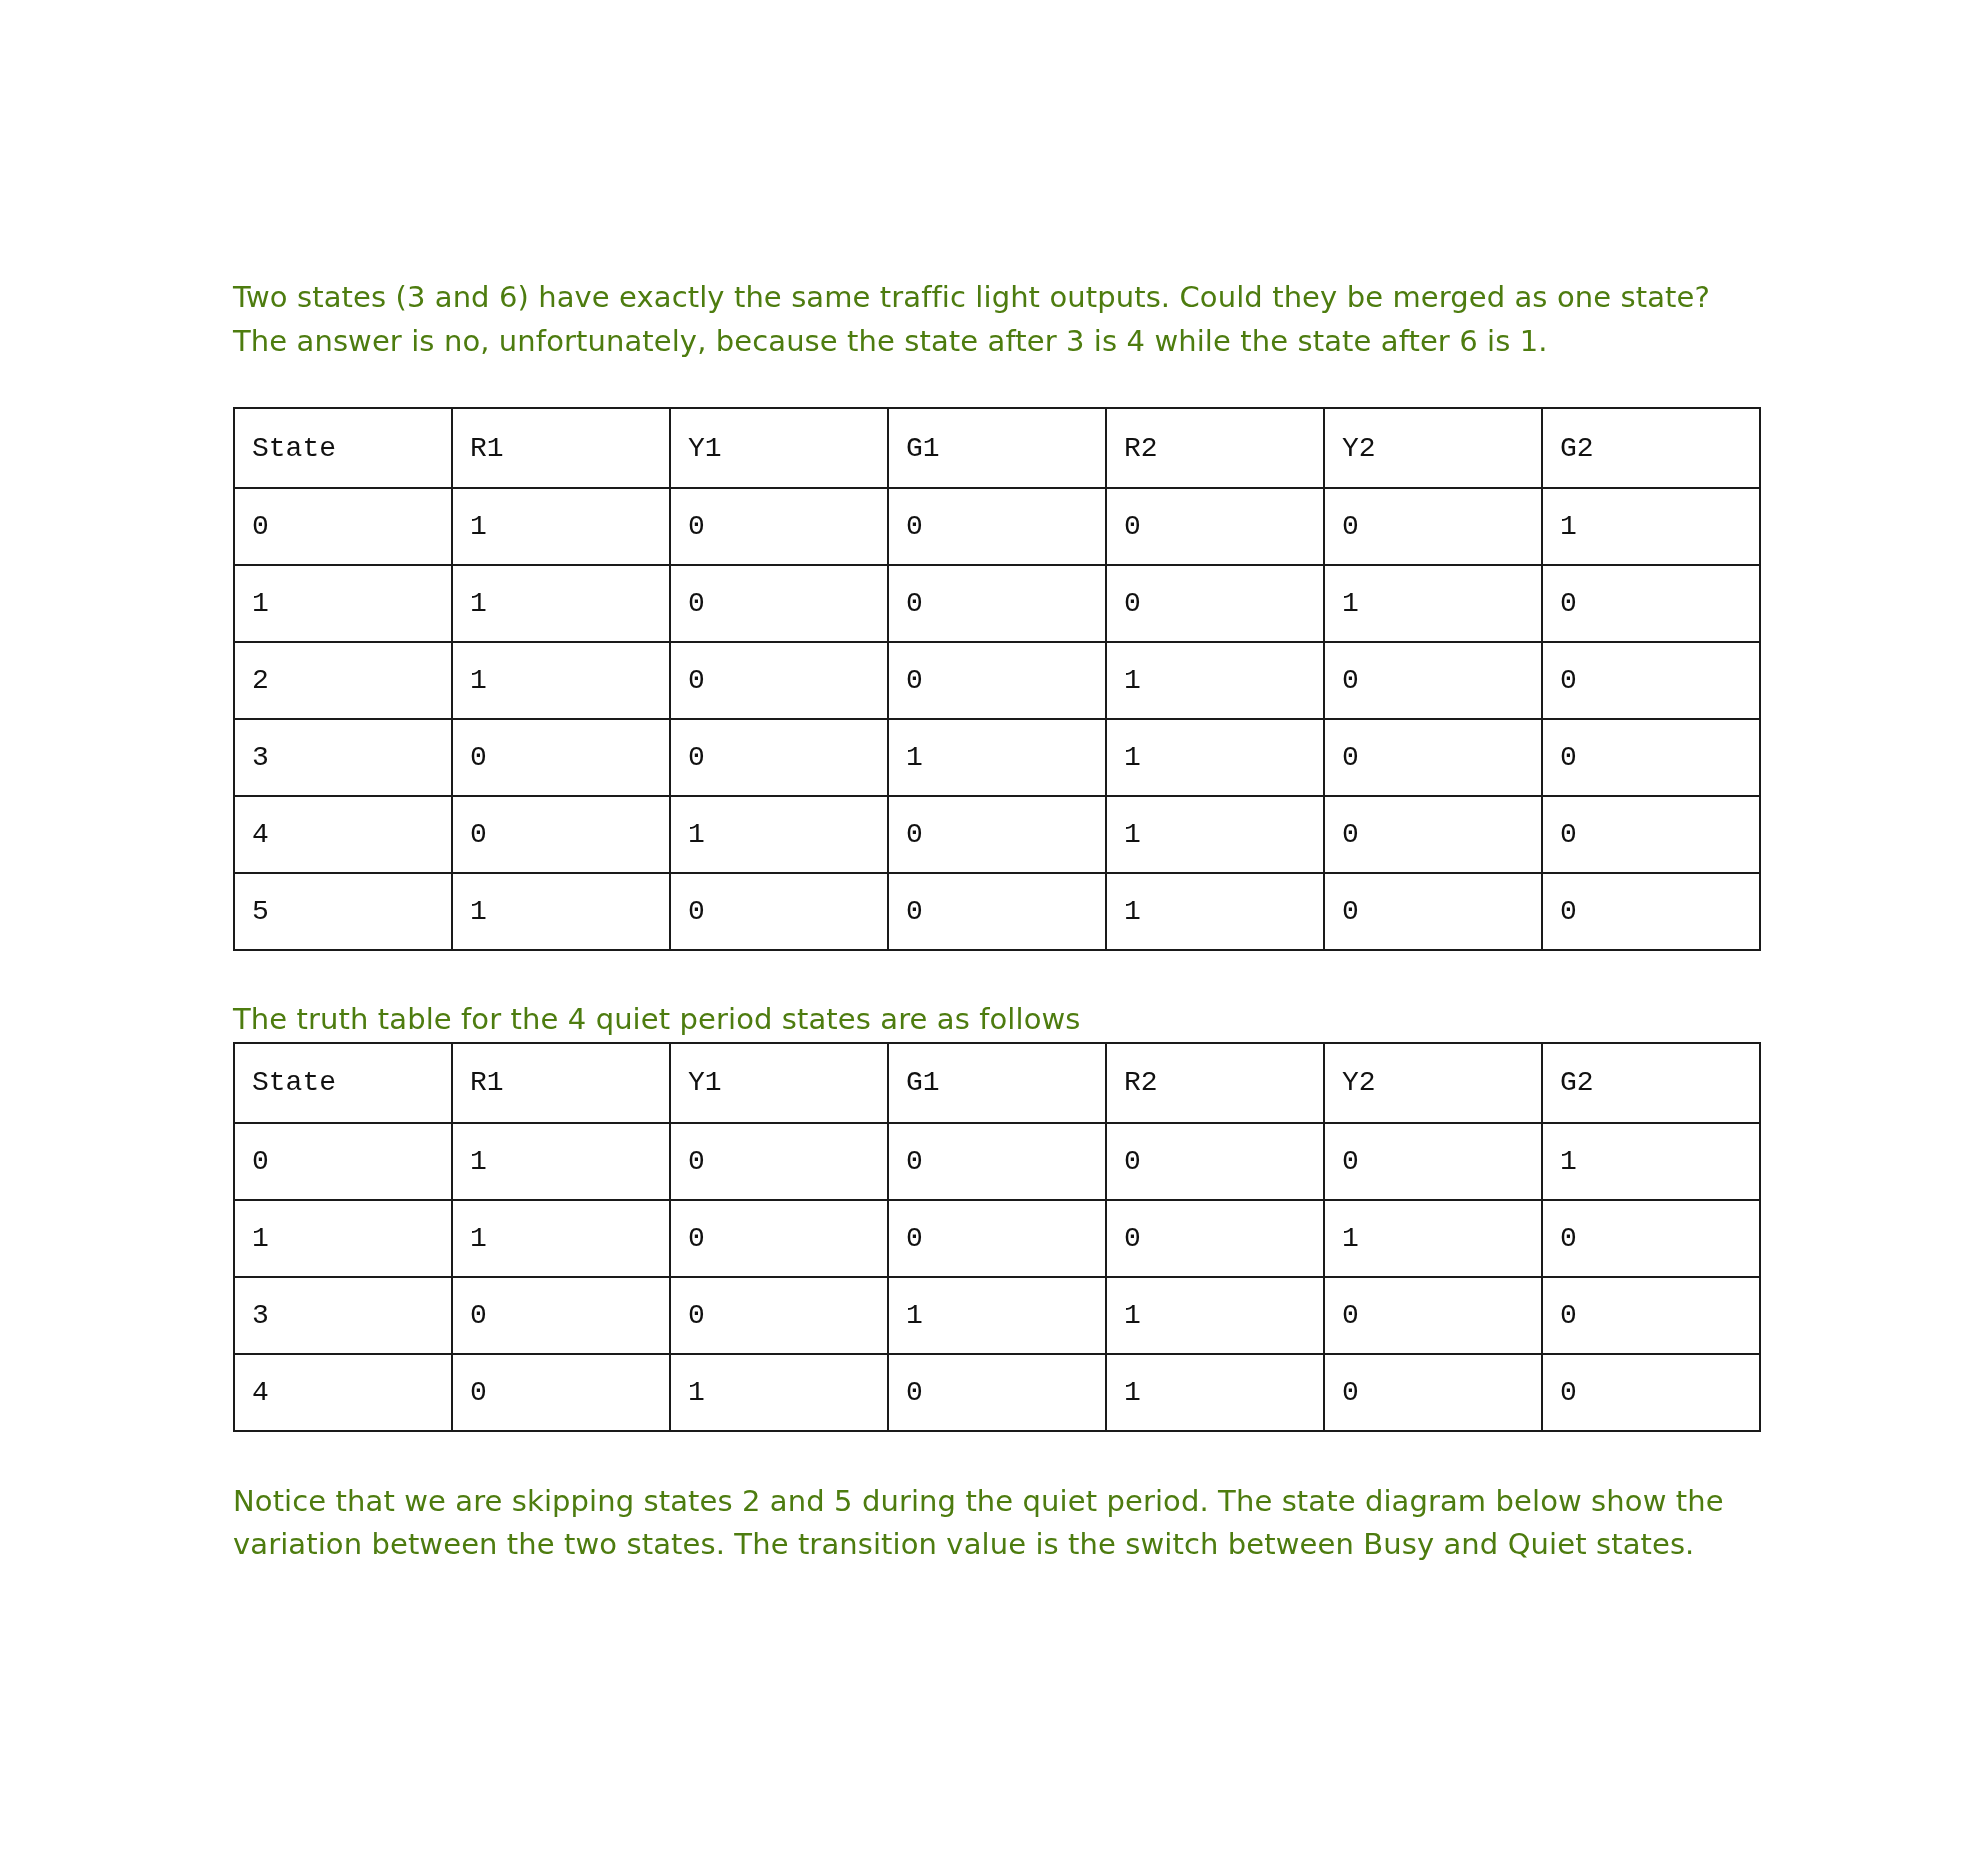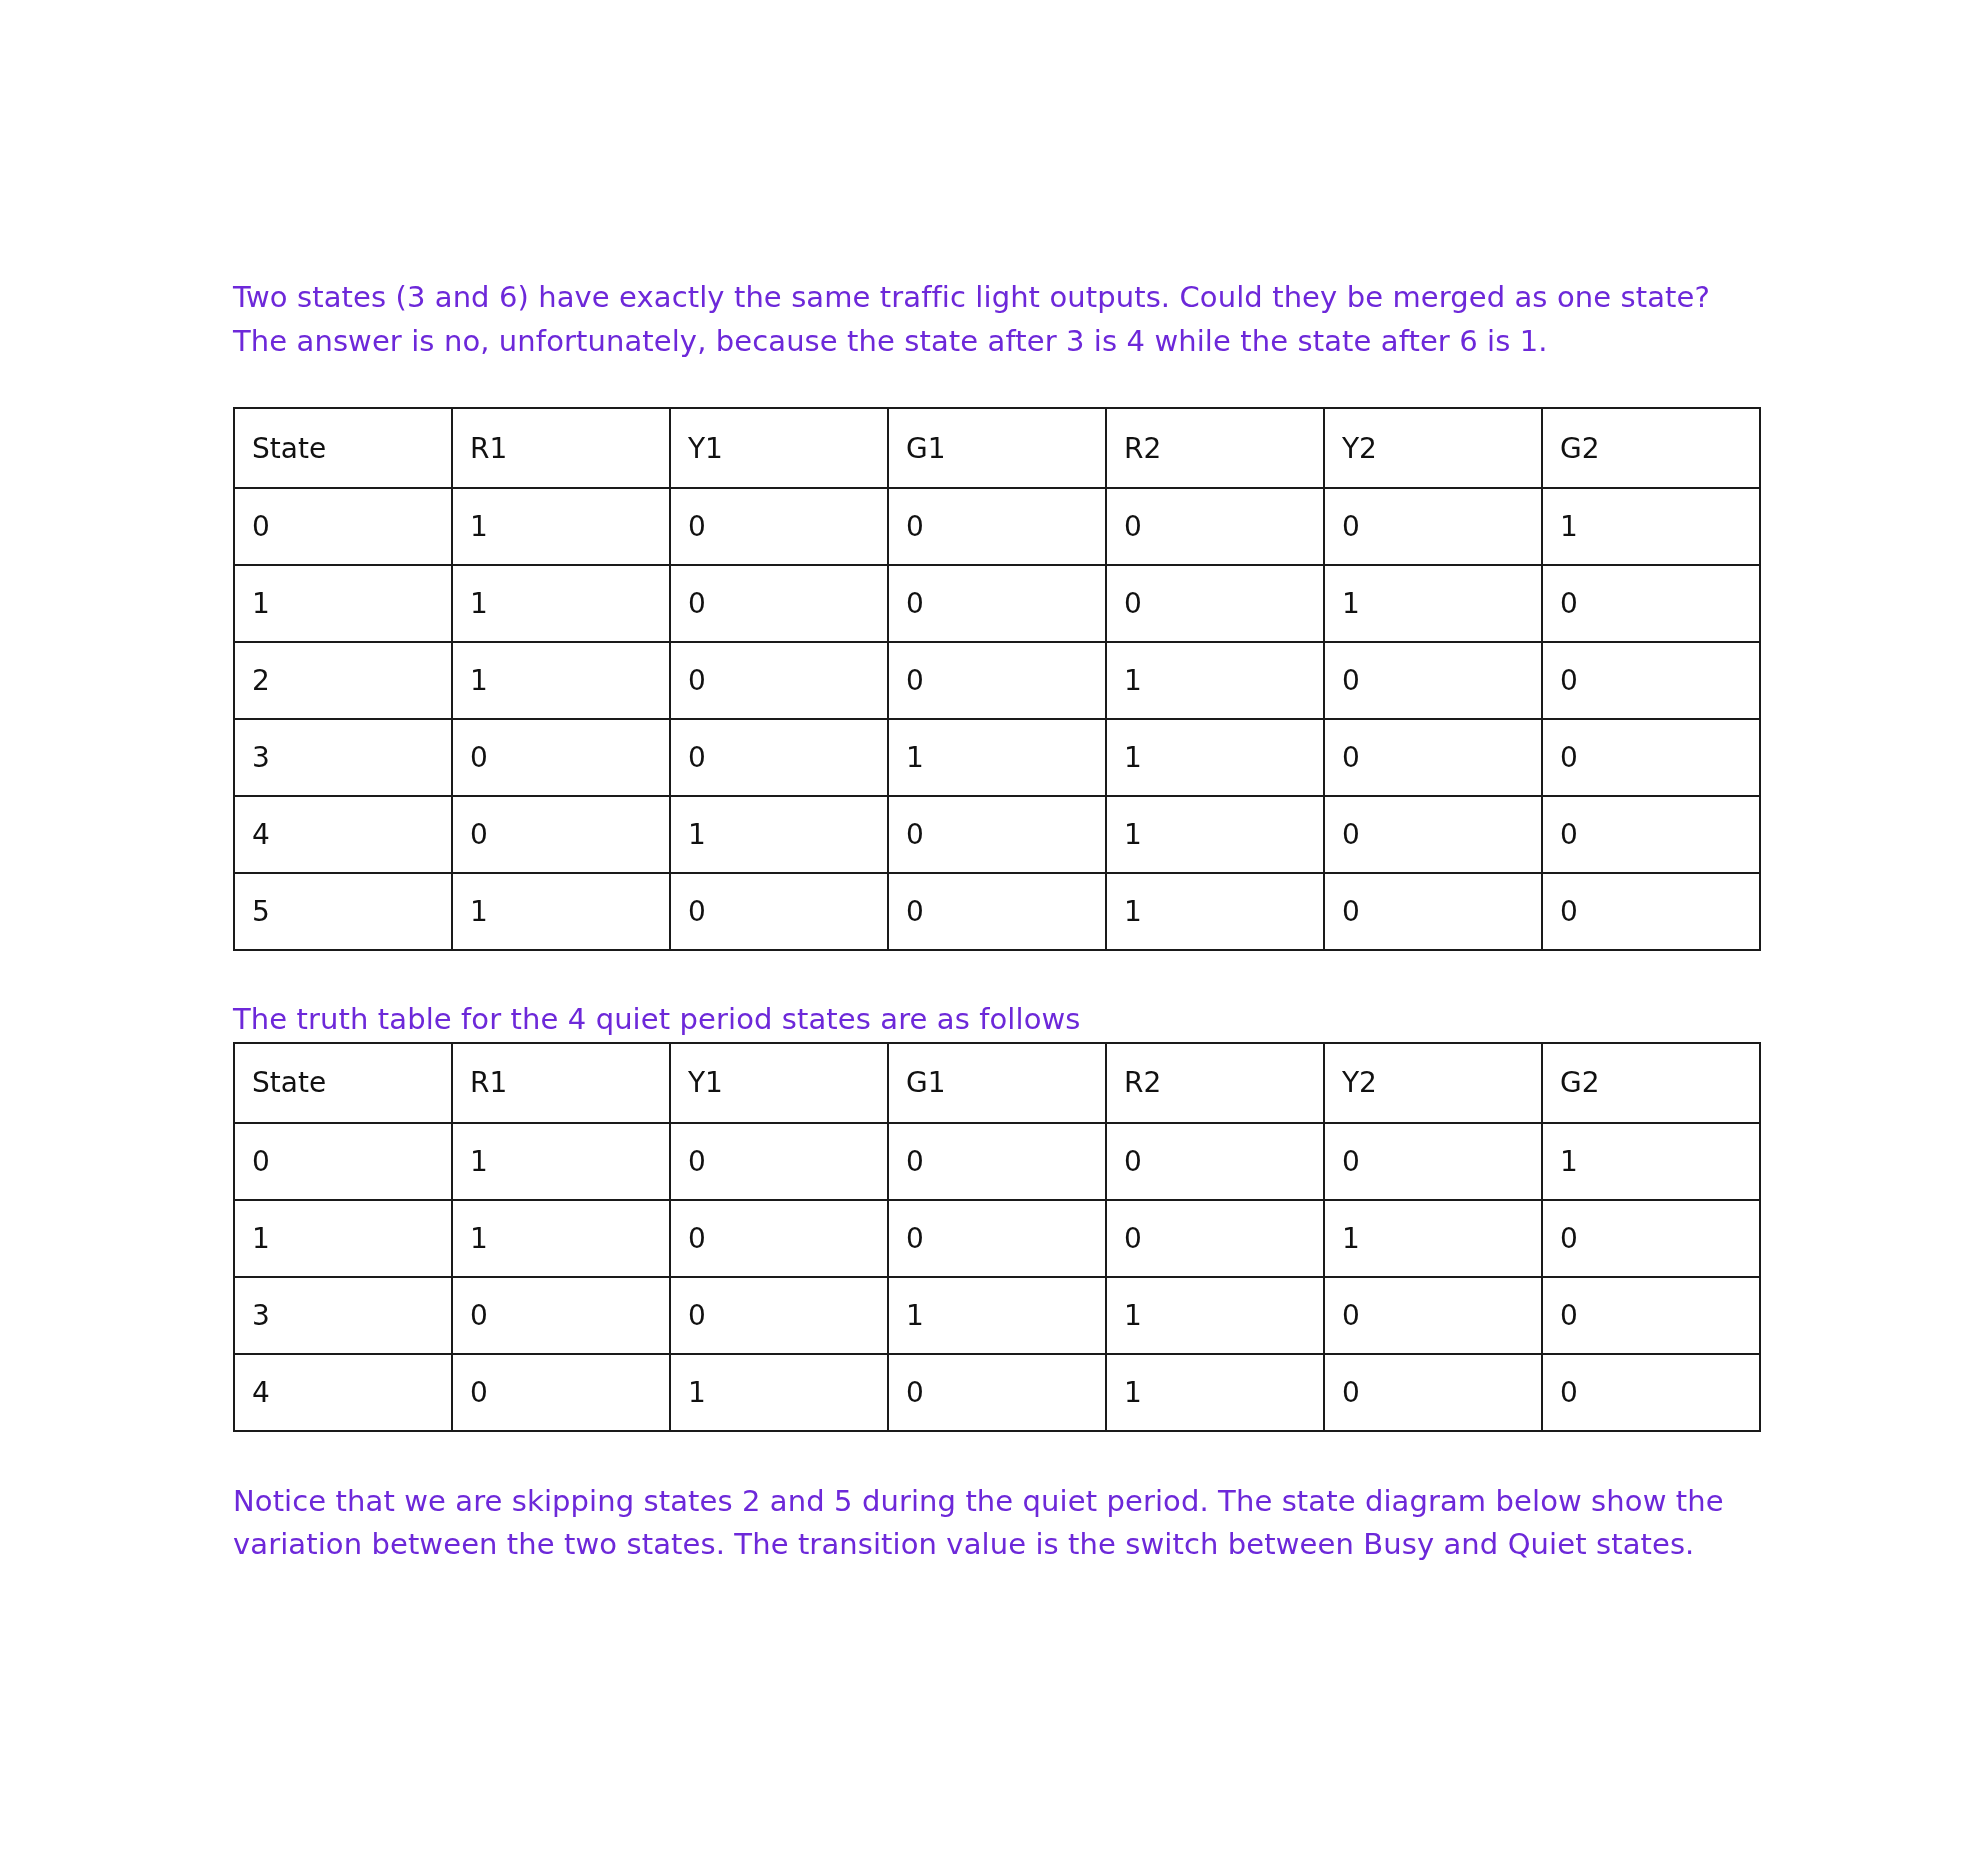--- a/index.html
+++ b/index.html
@@ -17,39 +17,40 @@
   .page {
     box-sizing: border-box;
     width: 1985px;
     height: 1859px;
     padding: 276px 226px 0 233px;
   }
   .para {
     font-size: 29px;
     line-height: 1.5;
     letter-spacing: 0.1px;
-    color: #6d28d9;
+    color: #4d7c0f;
     margin: 0;
   }
   .para-intro {
     margin-bottom: 44px;
     max-width: 1502px;
   }
   .para-mid {
     margin-top: 47px;
   }
   .para-end {
     margin-top: 48px;
     max-width: 1549px;
   }
   table.truth {
     border-collapse: collapse;
     width: 1525px;
     table-layout: fixed;
     background: #ffffff;
+    font-family: Liberation Mono, monospace;
   }
   table.truth td, table.truth th {
     border: 2.3px solid #1a1a1a;
     height: 75px;
     padding: 0 0 0 17px;
     font-size: 28px;
     font-weight: normal;
     text-align: left;
     vertical-align: middle;
     color: #111111;

